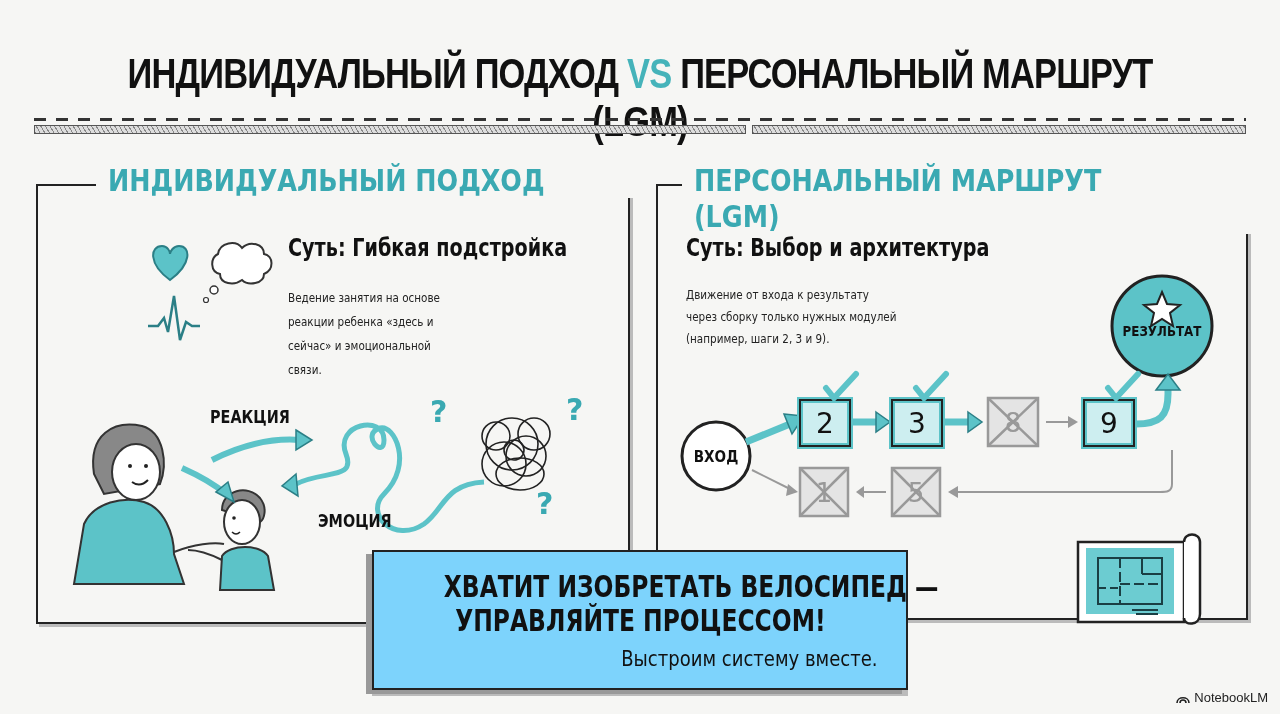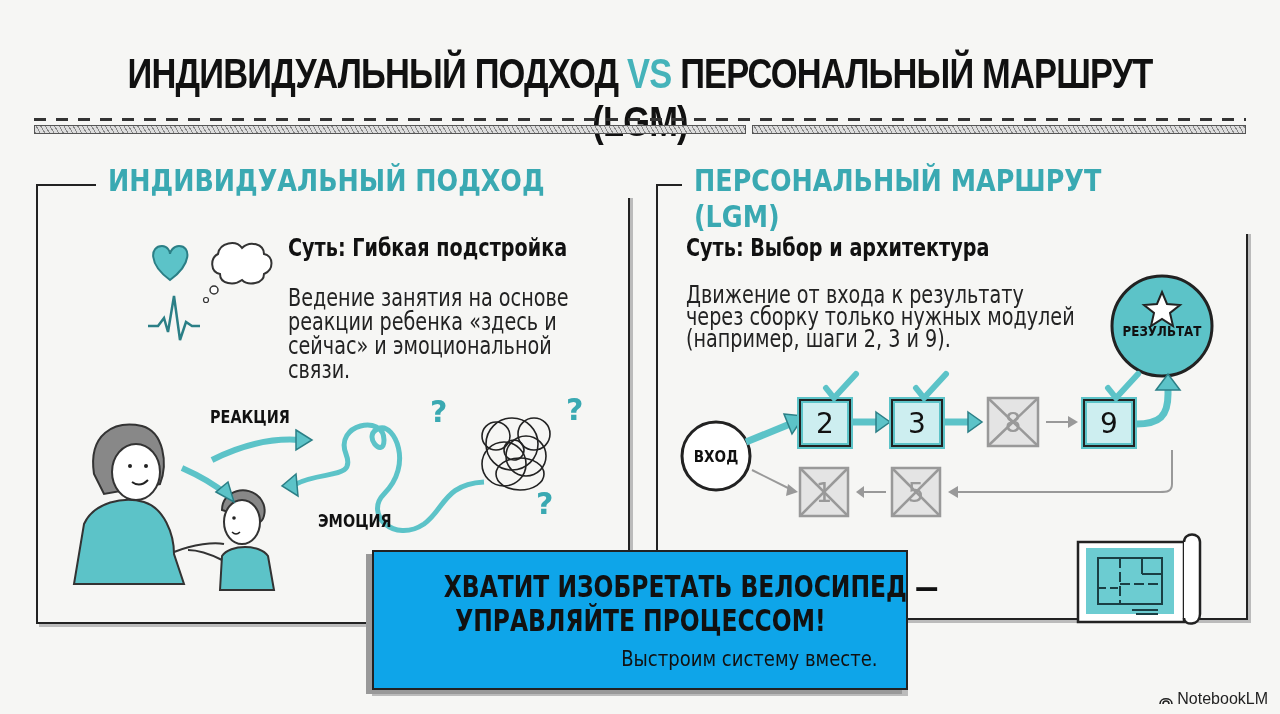--- a/index.html
+++ b/index.html
@@ -22,39 +22,39 @@
   .panel { border: 2px solid #222; border-top: none; box-shadow: 3px 3px 0 #bbb; }
   .panel-top-line { height: 2px; background: #222; }
   .panel-title {
     font-family: "DejaVu Sans", sans-serif; font-weight: bold; color: #3aa9b2; font-size: 31px;
     background: #f6f6f4; padding: 0 12px;
   }
   .panel-title .inner { display: inline-block; transform: scaleX(0.82); transform-origin: left center; }
 
   .subhead { font-family: "DejaVu Sans", sans-serif; font-weight: bold; font-size: 24px; }
   .subhead .inner { display: inline-block; transform: scaleX(0.8); transform-origin: left center; white-space: nowrap;}
-  .body-text { font-family: "DejaVu Sans", sans-serif; font-size: 24px; line-height: 24px; color: #222; }
+  .body-text { font-family: "DejaVu Sans", sans-serif; font-size: 13px; line-height: 24px; color: #222; }
   .body-text .inner { display: inline-block; transform: scaleX(0.8); transform-origin: left top; }
   .body-text .line { display: block; white-space: nowrap; }
 
   .label-caps { font-family: "DejaVu Sans", sans-serif; font-weight: bold; font-size: 18px; }
   .label-caps .inner { display: inline-block; transform: scaleX(0.8); transform-origin: left center; }
 
   .cta {
     left: 372px; top: 550px; width: 536px; height: 140px;
-    border: 2px solid #222; background: #0ea5e9;
+    border: 2px solid #222; background: #7dd3fc;
     box-shadow: -6px 4px 0 #999, 0 6px 0 #bbb;
     text-align: center;
   }
   .cta-title { font-family: "DejaVu Sans", sans-serif; font-weight: bold; font-size: 30px; line-height: 34px; margin-top: 18px; }
   .cta-title .inner { display: inline-block; transform: scaleX(0.78); transform-origin: center; white-space: nowrap; }
   .cta-sub { font-family: "DejaVu Sans", sans-serif; font-size: 22px; margin-top: 8px; text-align: right; }
   .cta-sub .inner { display: inline-block; transform: scaleX(0.82); transform-origin: center; }
 
-  .watermark { right: 12px; top: 690px; font-size: 16px; color: #222; display:flex; align-items:center; gap:4px; }
+  .watermark { right: 12px; top: 690px; font-size: 13px; color: #222; display:flex; align-items:center; gap:4px; }
 </style>
 </head>
 <body>
 
 <div id="main-title" class="abs">
   <span class="inner">
     <span>ИНДИВИДУАЛЬНЫЙ ПОДХОД</span>
     <span class="vs">VS</span>
     <span>ПЕРСОНАЛЬНЫЙ МАРШРУТ (LGM)</span>
   </span>

